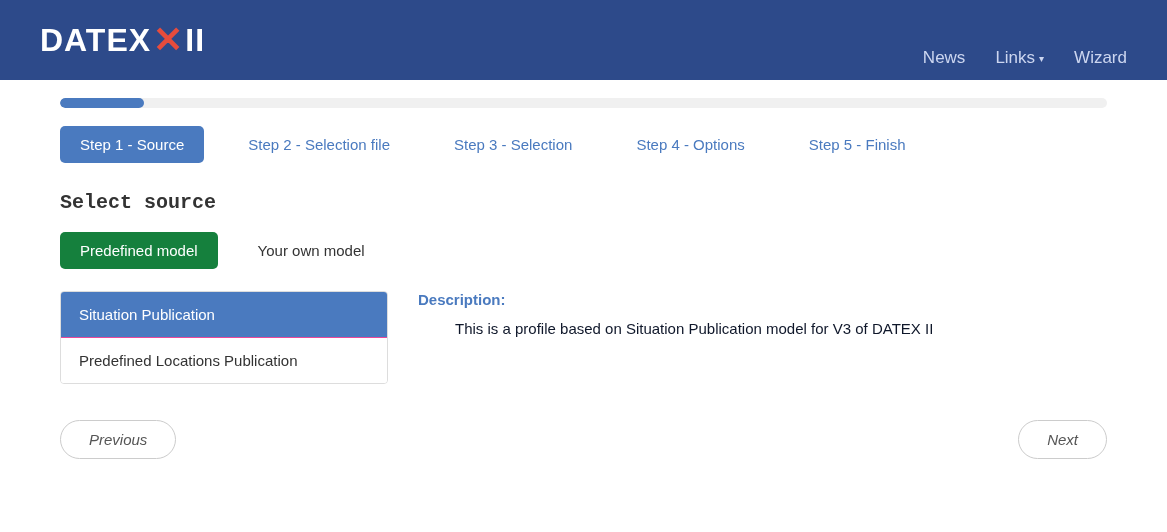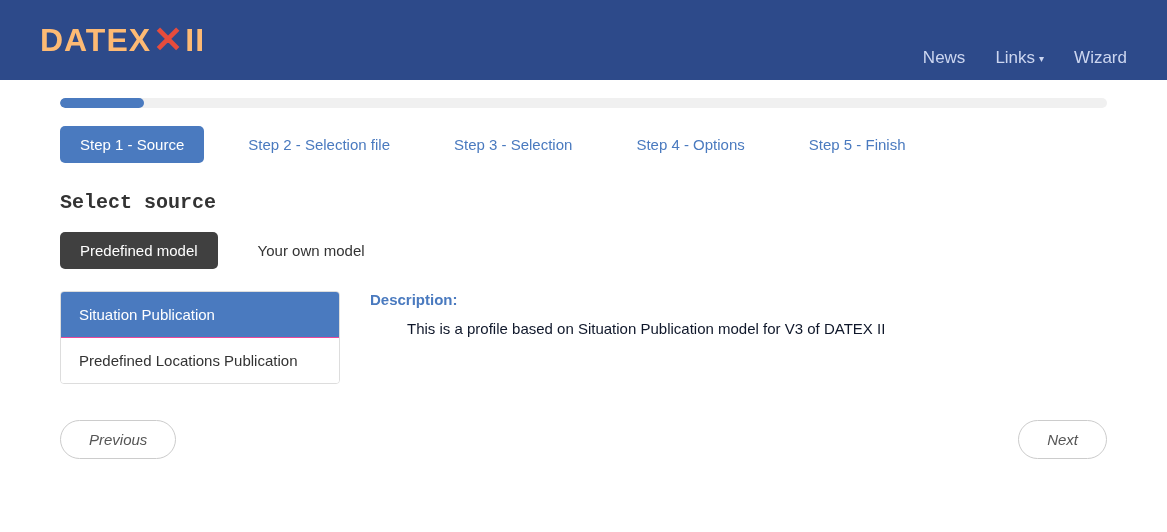--- a/index.html
+++ b/index.html
@@ -12,21 +12,21 @@
       display: flex;
       align-items: center;
       justify-content: space-between;
       padding: 0 40px;
     }
     .logo {
       display: flex;
       align-items: center;
     }
     .logo-text {
-      color: #fdba74;
+      color: #ffffff;
       font-size: 32px;
       font-weight: bold;
       letter-spacing: 1px;
     }
     .logo-x {
       color: #e74c3c;
       font-size: 36px;
       font-weight: bold;
       margin: 0 2px;
     }
@@ -111,21 +111,21 @@
       margin-bottom: 22px;
     }
     .source-btn {
       padding: 10px 20px;
       border-radius: 5px;
       font-size: 15px;
       cursor: pointer;
       border: none;
     }
     .source-btn.active {
-      background: #404040;
+      background: #15803d;
       color: #fff;
     }
     .source-btn.inactive {
       background: transparent;
       color: #333;
       border: none;
     }
 
     
     .models-title {
@@ -138,21 +138,21 @@
 
     
     .models-layout {
       display: flex;
       gap: 30px;
       align-items: flex-start;
     }
 
     
     .model-list {
-      width: 280px;
+      width: 328px;
       border: 1px solid #ddd;
       border-radius: 4px;
       overflow: hidden;
     }
     .model-item {
       padding: 14px 18px;
       cursor: pointer;
       font-size: 15px;
       color: #fff;
     }

